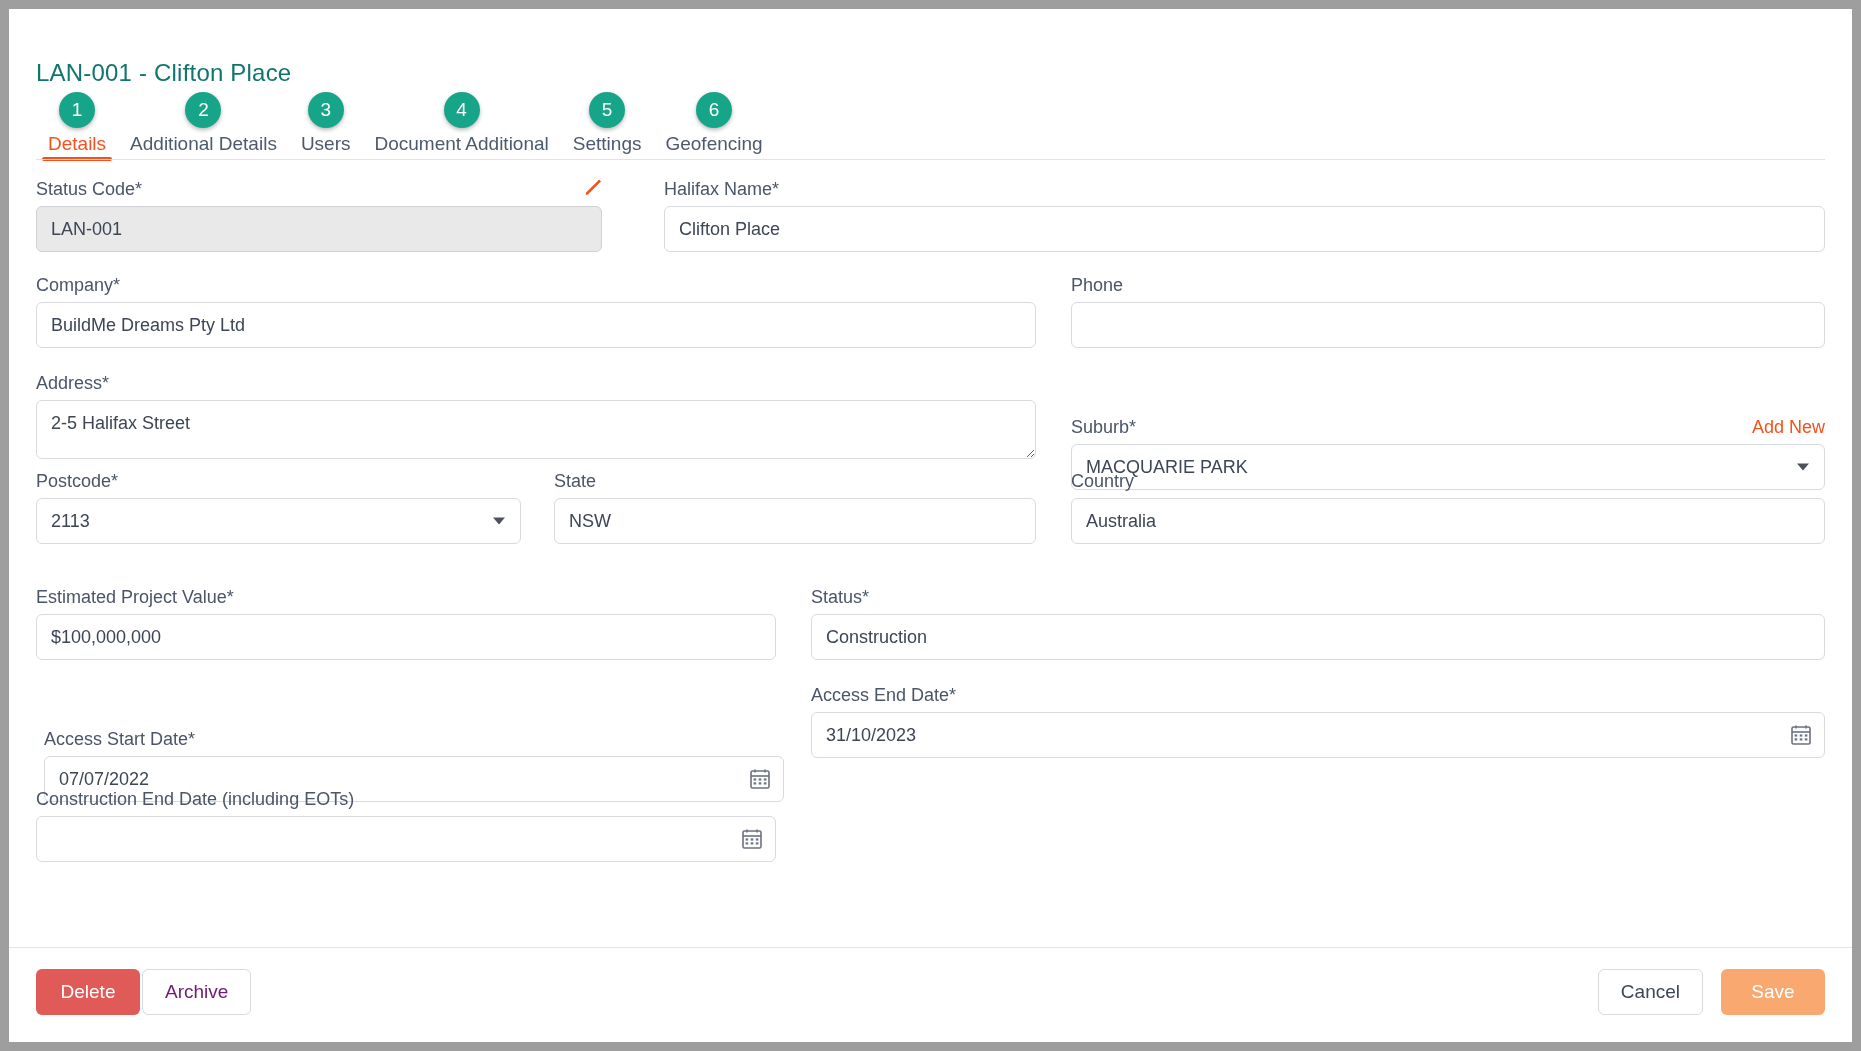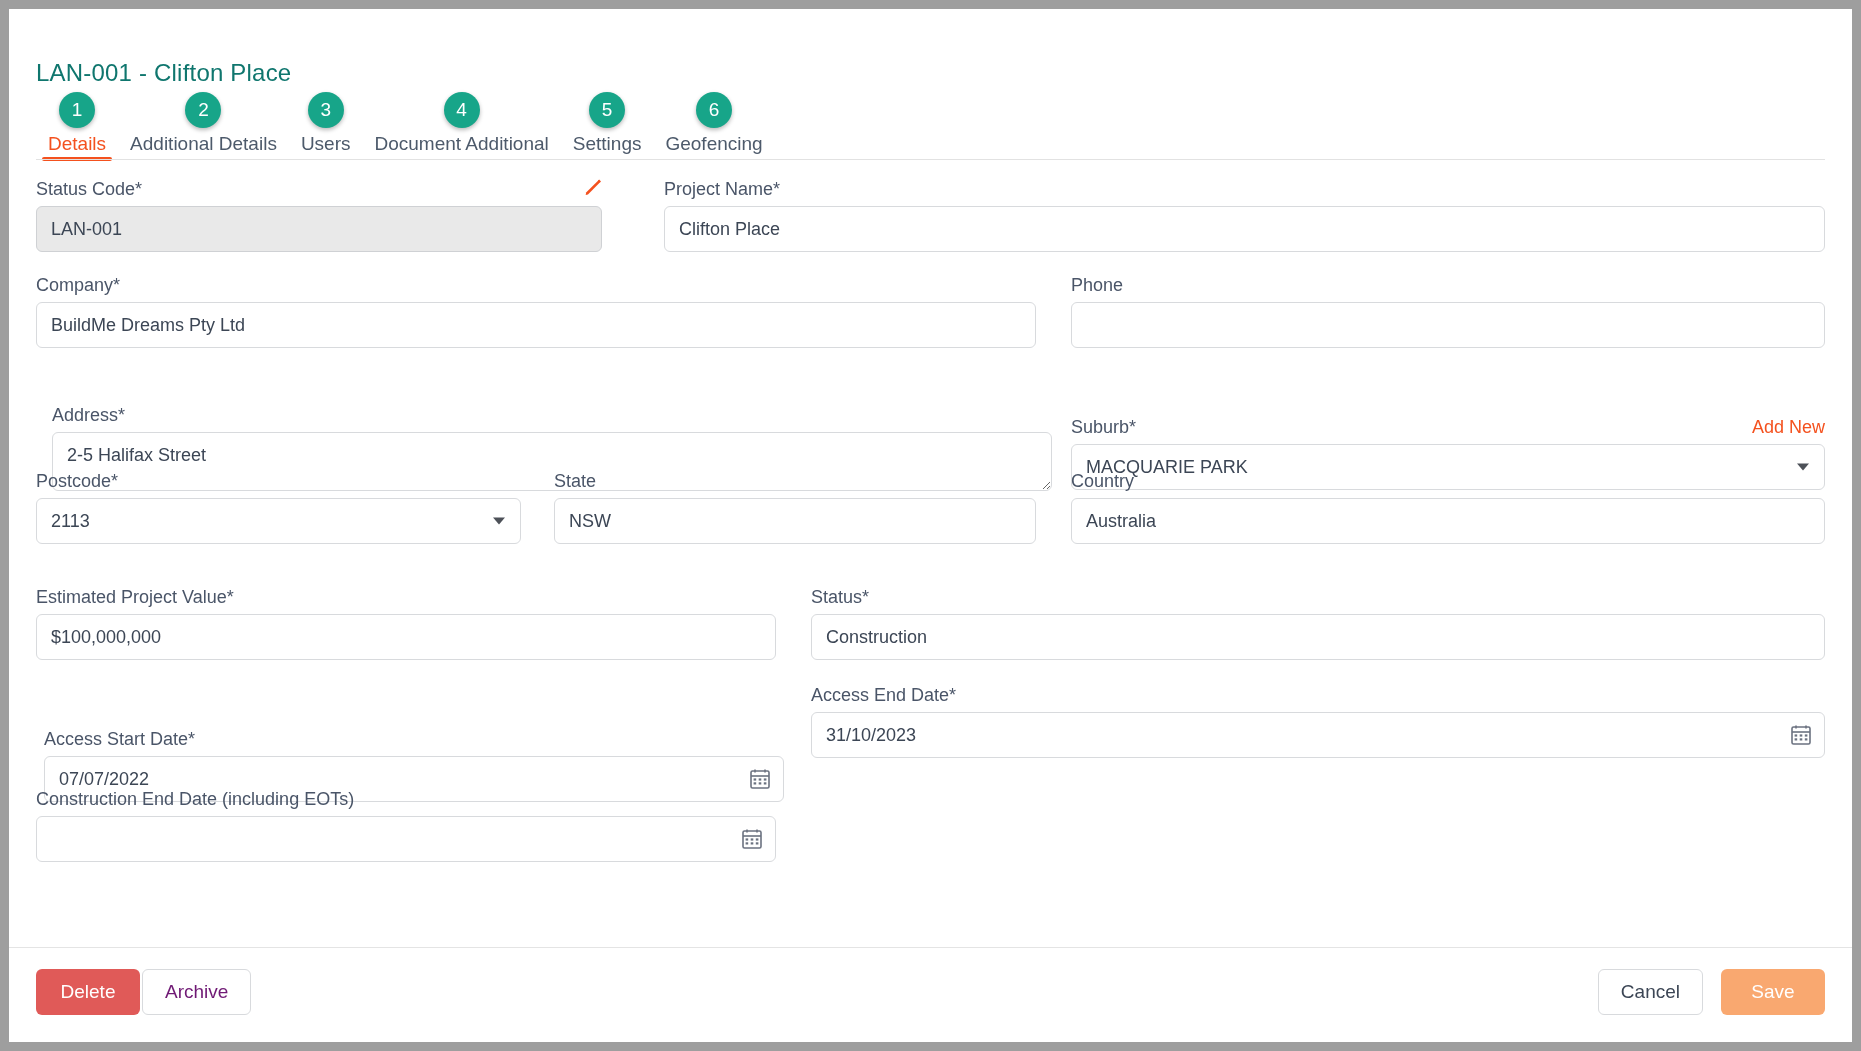--- a/index.html
+++ b/index.html
@@ -227,38 +227,38 @@
         <span class="field-label">Status Code*</span>
         <input class="inp disabled" readonly="" value="LAN-001" style="">
         <span class="pencil-icon" style="right:-2px; top:-2px;">
           <svg width="22" height="22" viewBox="0 0 24 24">
             <path d="M4 19.5 L6.5 19 L20 5.5 L18 3.5 L4.5 17 Z" fill="#f4511e"></path>
             <path d="M18 3.5 L20 5.5" stroke="#f4511e" stroke-width="2"></path>
           </svg>
         </span>
       </div>
       <div class="field" style="left:628px; right:0;">
-        <span class="field-label">Project Name*</span>
+        <span class="field-label">Halifax Name*</span>
         <input class="inp" value="Clifton Place" style="">
       </div>
     </div>
 
     <div class="row" style="height:82px;">
       <div class="field" style="left:0; width:1000px;">
         <span class="field-label">Company*</span>
         <input class="inp" value="BuildMe Dreams Pty Ltd" style="">
       </div>
       <div class="field" style="left:1035px; right:0;">
         <span class="field-label">Phone</span>
         <input class="inp" value="" style="">
       </div>
     </div>
 
     <div class="row" style="height:82px;">
-      <div class="field" style="left:16px; width:1000px;margin-top:32px;">
+      <div class="field" style="left:0; width:1000px;">
         <span class="field-label">Address*</span>
         <textarea class="inp" style="">2-5 Halifax Street</textarea>
       </div>
       <div class="field" style="left:1035px; right:0;margin-top:44px;">
         <span class="field-label">Suburb*</span>
         <span class="addnew">Add New</span>
         <div class="sel-wrap">
           <input class="inp" readonly="" value="MACQUARIE PARK" style="">
           <span class="caret"></span>
         </div>

